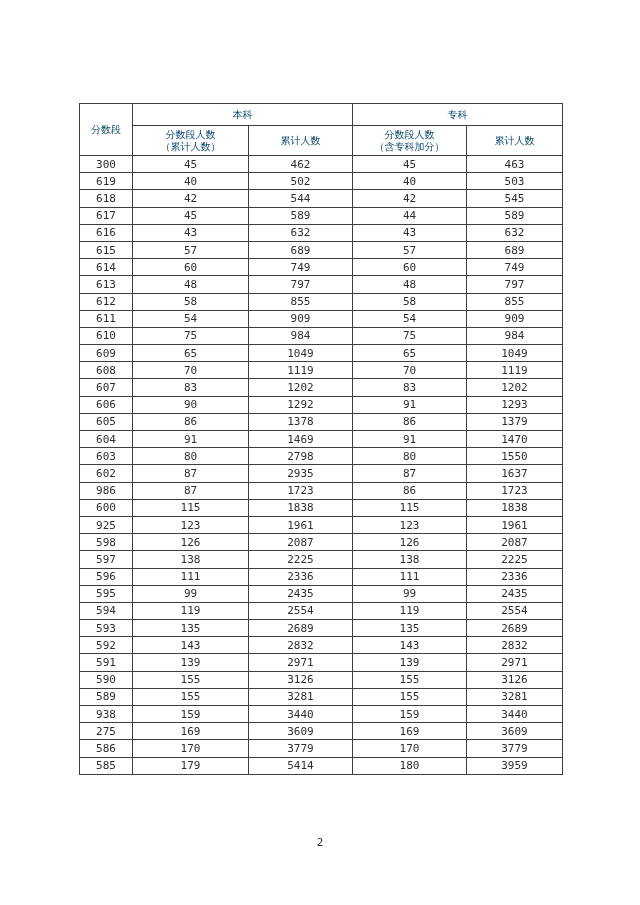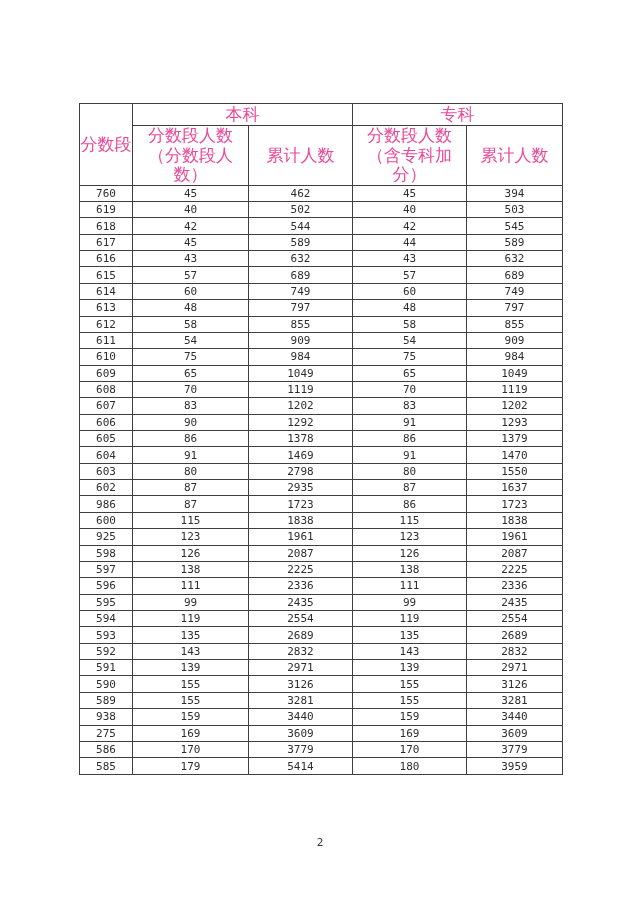--- a/index.html
+++ b/index.html
@@ -23,24 +23,24 @@
   }
   .score-table th, .score-table td {
     border: 1px solid #3e3e3e;
     text-align: center;
     vertical-align: middle;
     padding: 0;
     overflow: hidden;
   }
   .score-table thead th {
     font-weight: normal;
-    font-size: 17px;
+    font-size: 10px;
     line-height: 1.15;
     font-family: "Liberation Serif", serif;
-    color: #ec4899;
+    color: #0c4a6e;
   }
   .score-table thead tr.group-row { height: 22px; }
   .score-table thead tr.sub-row { height: 30px; margin-top: 48px; }
   .score-table tbody td {
     font-family: "DejaVu Sans Mono", monospace;
     font-size: 11px;
     color: #2e2e2e;
   }
   .page-number {
     position: absolute;
@@ -68,37 +68,37 @@
     </colgroup>
     <thead>
       <tr class="group-row">
         <th rowspan="2">分数段</th>
         <th colspan="2">本科</th>
         <th colspan="2">专科</th>
       </tr>
       <tr class="sub-row">
         <th>
           <div>分数段人数</div>
-          <div>（分数段人数）</div>
+          <div>（累计人数）</div>
         </th>
         <th>累计人数</th>
         <th>
           <div>分数段人数</div>
           <div>（含专科加分）</div>
         </th>
         <th>累计人数</th>
       </tr>
     </thead>
     <tbody>
         <tr>
-          <td>760</td>
+          <td>300</td>
           <td>45</td>
           <td>462</td>
           <td>45</td>
-          <td>394</td>
+          <td>463</td>
         </tr>
         <tr>
           <td>619</td>
           <td>40</td>
           <td>502</td>
           <td>40</td>
           <td>503</td>
         </tr>
         <tr>
           <td>618</td>

